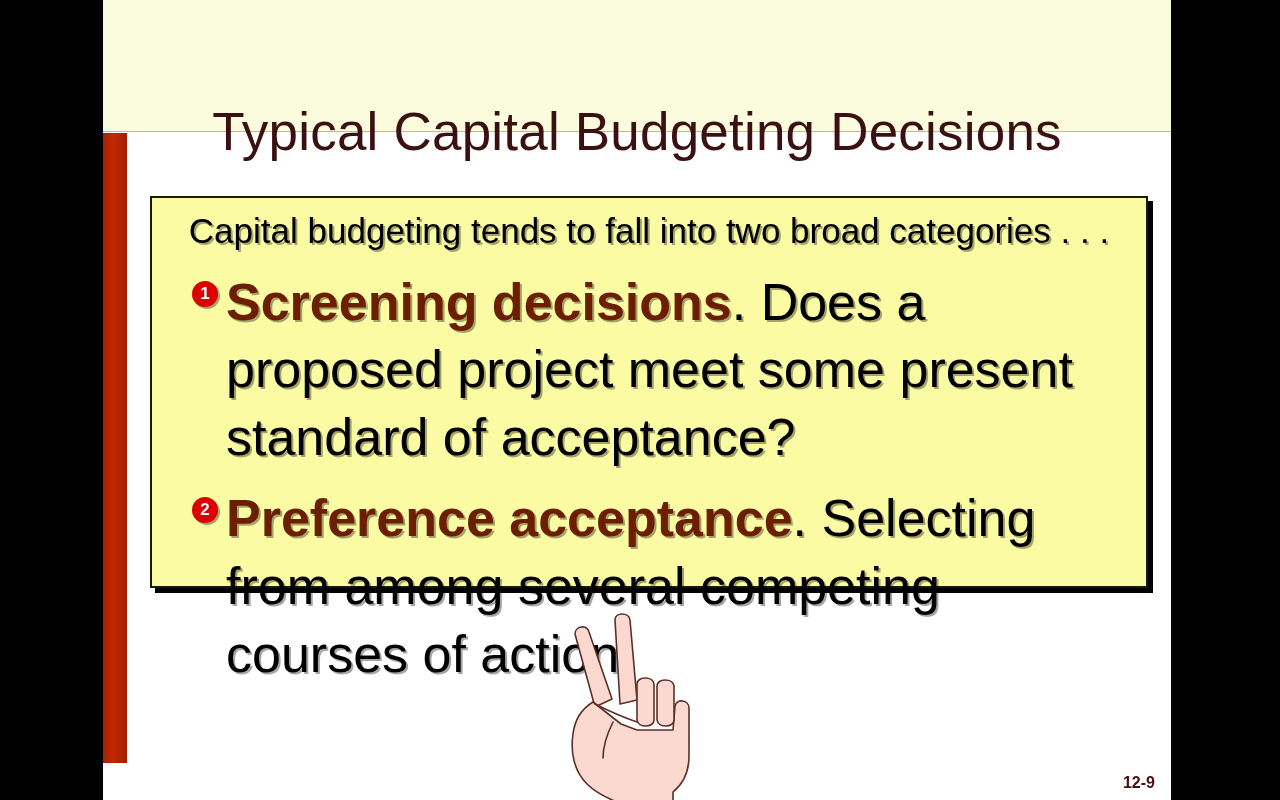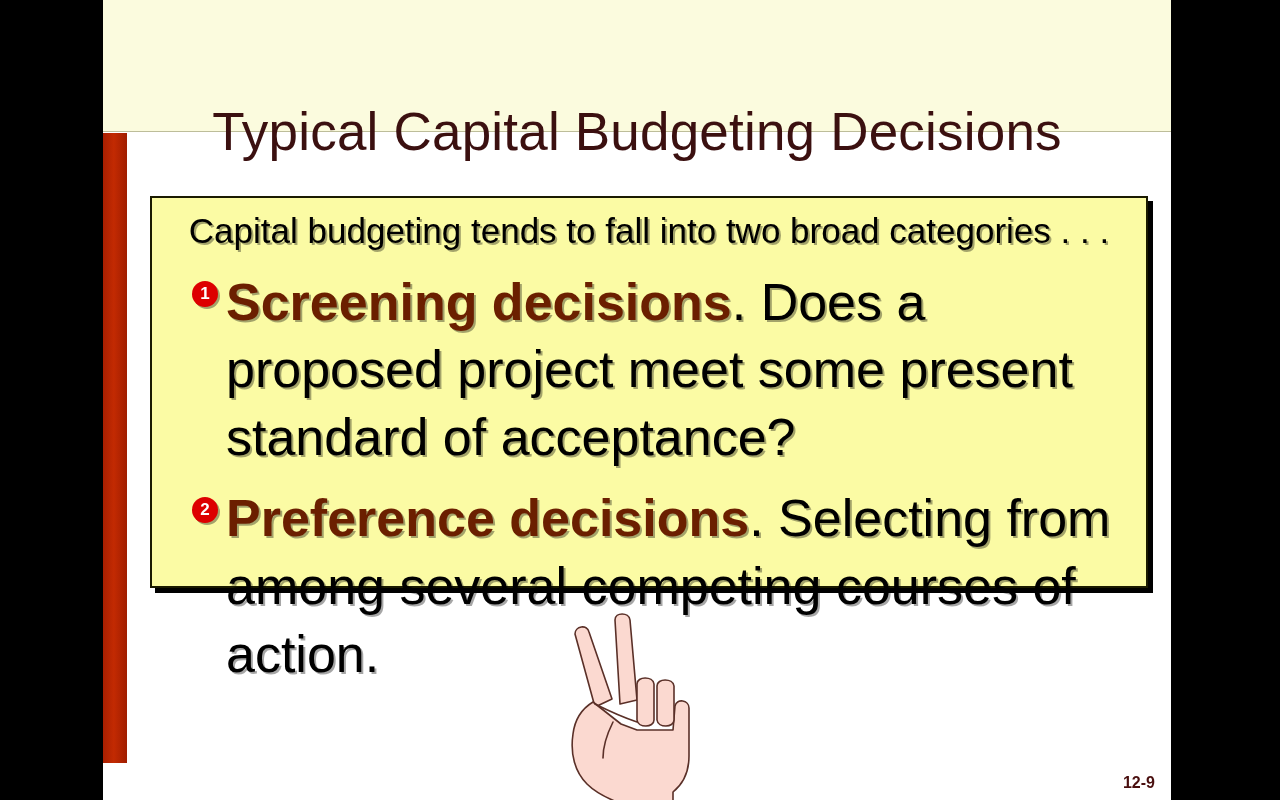--- a/index.html
+++ b/index.html
@@ -179,21 +179,21 @@
         <div class="bullet-row">
           <div class="bullet-marker">1</div>
           <div class="bullet-text shadowtxt">
             <span class="lead">Screening decisions</span><span>. Does a proposed project meet some present standard of acceptance?</span>
           </div>
         </div>
 
         <div class="bullet-row">
           <div class="bullet-marker">2</div>
           <div class="bullet-text shadowtxt">
-            <span class="lead">Preference decisions</span><span>. Selecting from among several competing courses of action.</span>
+            <span class="lead">Preference acceptance</span><span>. Selecting from among several competing courses of action.</span>
           </div>
         </div>
 
       </div>
     </div>
 
     <svg id="hand" viewBox="0 0 140 195">
       <g fill="#FBD9D0" stroke="#5A3028" stroke-width="1.6" stroke-linejoin="round" stroke-linecap="round">
 
         <path d="M10 22 C10 14 22 12 24 20 L47 87 L30 95 Z"></path>

